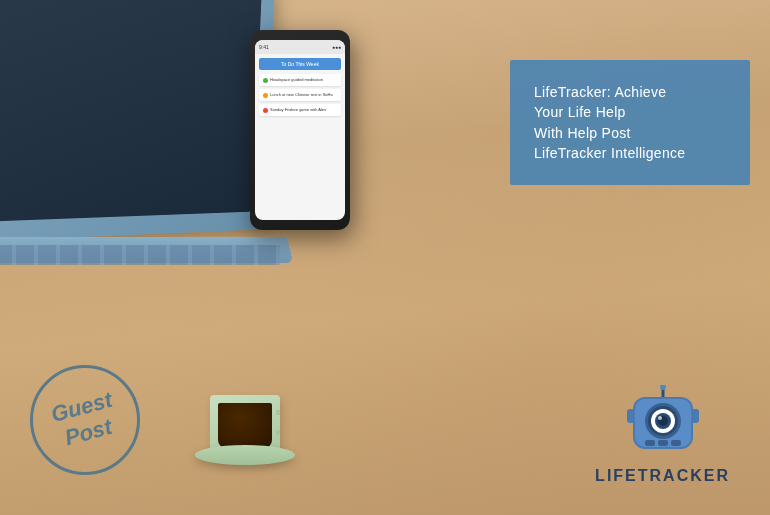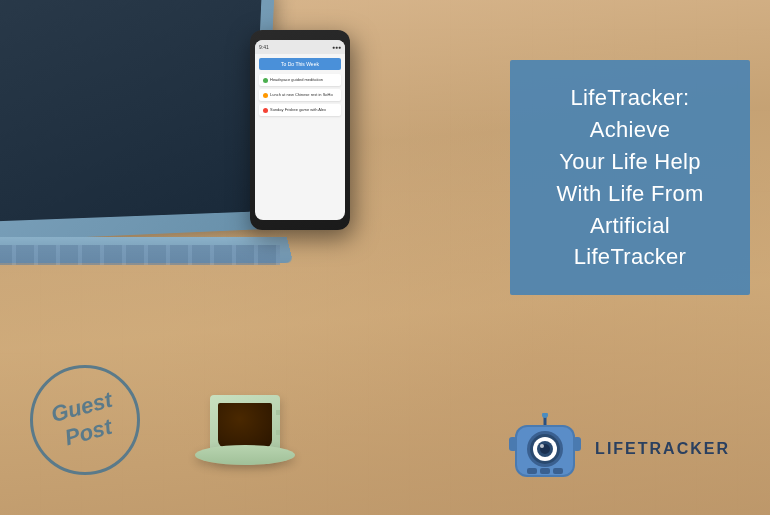--- a/index.html
+++ b/index.html
@@ -240,23 +240,23 @@
       right: 20px;
       width: 240px;
       background: rgba(70, 130, 180, 0.88);
       padding: 22px 24px;
       z-index: 3;
       border-radius: 2px;
     }
 
     .info-box-text {
       color: white;
-      font-size: 22px;
+      font-size: 14px;
       font-weight: 400;
-      text-align: center;
+      text-align: left;
       line-height: 1.45;
       letter-spacing: 0.3px;
     }
 
     
     .guest-post {
       position: absolute;
       bottom: 40px;
       left: 30px;
       width: 110px;
@@ -285,21 +285,21 @@
       transform: rotate(-15deg);
     }
 
     
     .lifetracker-logo {
       position: absolute;
       bottom: 30px;
       right: 40px;
       z-index: 3;
       display: flex;
-      flex-direction: row;
+      flex-direction: column;
       align-items: center;
       gap: 10px;
       margin-left: 24px;
     }
 
     .robot-icon {
       width: 80px;
       height: 72px;
     }
 
@@ -356,22 +356,22 @@
       <div class="coffee-liquid"></div>
       <div class="coffee-handle"></div>
     </div>
     <div class="coffee-saucer"></div>
   </div>
 
   <div class="info-box">
     <div class="info-box-text">
       <span>LifeTracker:  Achieve</span><br>
       <span>Your Life Help</span><br>
-      <span>With Life From</span><br>
-      <span>Artificial LifeTracker</span>
+      <span>With Help Post</span><br>
+      <span>LifeTracker Intelligence</span>
     </div>
   </div>
 
   <div class="guest-post">
     <div class="guest-post-circle">
       <div class="guest-post-text">
         <div>Guest</div>
         <div>Post</div>
       </div>
     </div>

